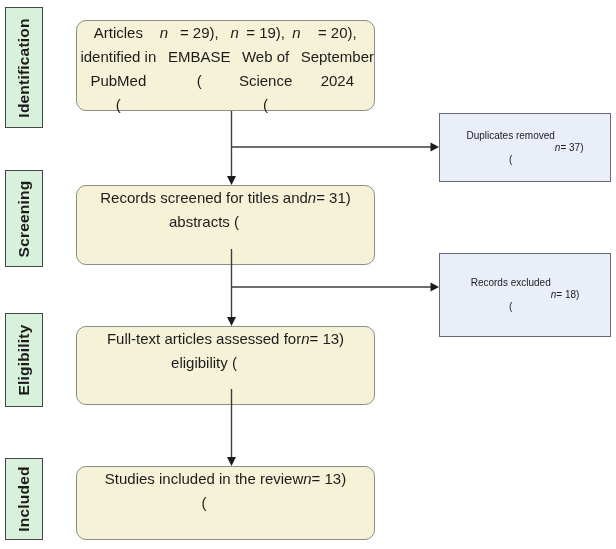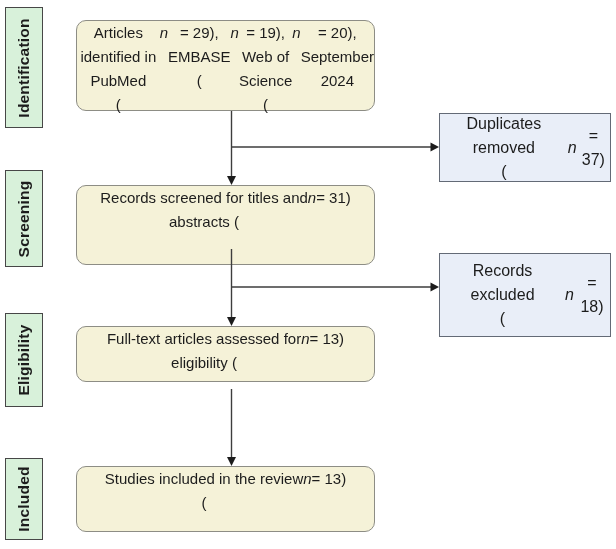--- a/index.html
+++ b/index.html
@@ -50,36 +50,36 @@
     display: flex;
     align-items: flex-start;
     justify-content: center;
     text-align: center;
     font-size: 15px;
     line-height: 24px;
     white-space: pre-line;
   }
   .mainbox-1 { top: 20px;  height: 91px; }
   .mainbox-2 { top: 185px; height: 80px; }
-  .mainbox-3 { top: 326px; height: 56px; }
-  .mainbox-4 { top: 466px; height: 66px; }
+  .mainbox-3 { top: 326px; height: 79px; }
+  .mainbox-4 { top: 466px; height: 74px; }
 
   
   .sidebox {
     position: absolute;
     left: 439px;
     width: 172px;
     background: #e9eef8;
     border: 1.5px solid #636a76;
     box-sizing: border-box;
     display: flex;
     align-items: center;
     justify-content: center;
     text-align: center;
-    font-size: 16px;
+    font-size: 10px;
     line-height: 24px;
     white-space: pre-line;
   }
   .sidebox-1 { top: 113px; height: 69px; }
   .sidebox-2 { top: 253px; height: 84px; }
 
   .connectors {
     position: absolute;
     top: 0; left: 0;
     width: 616px;

